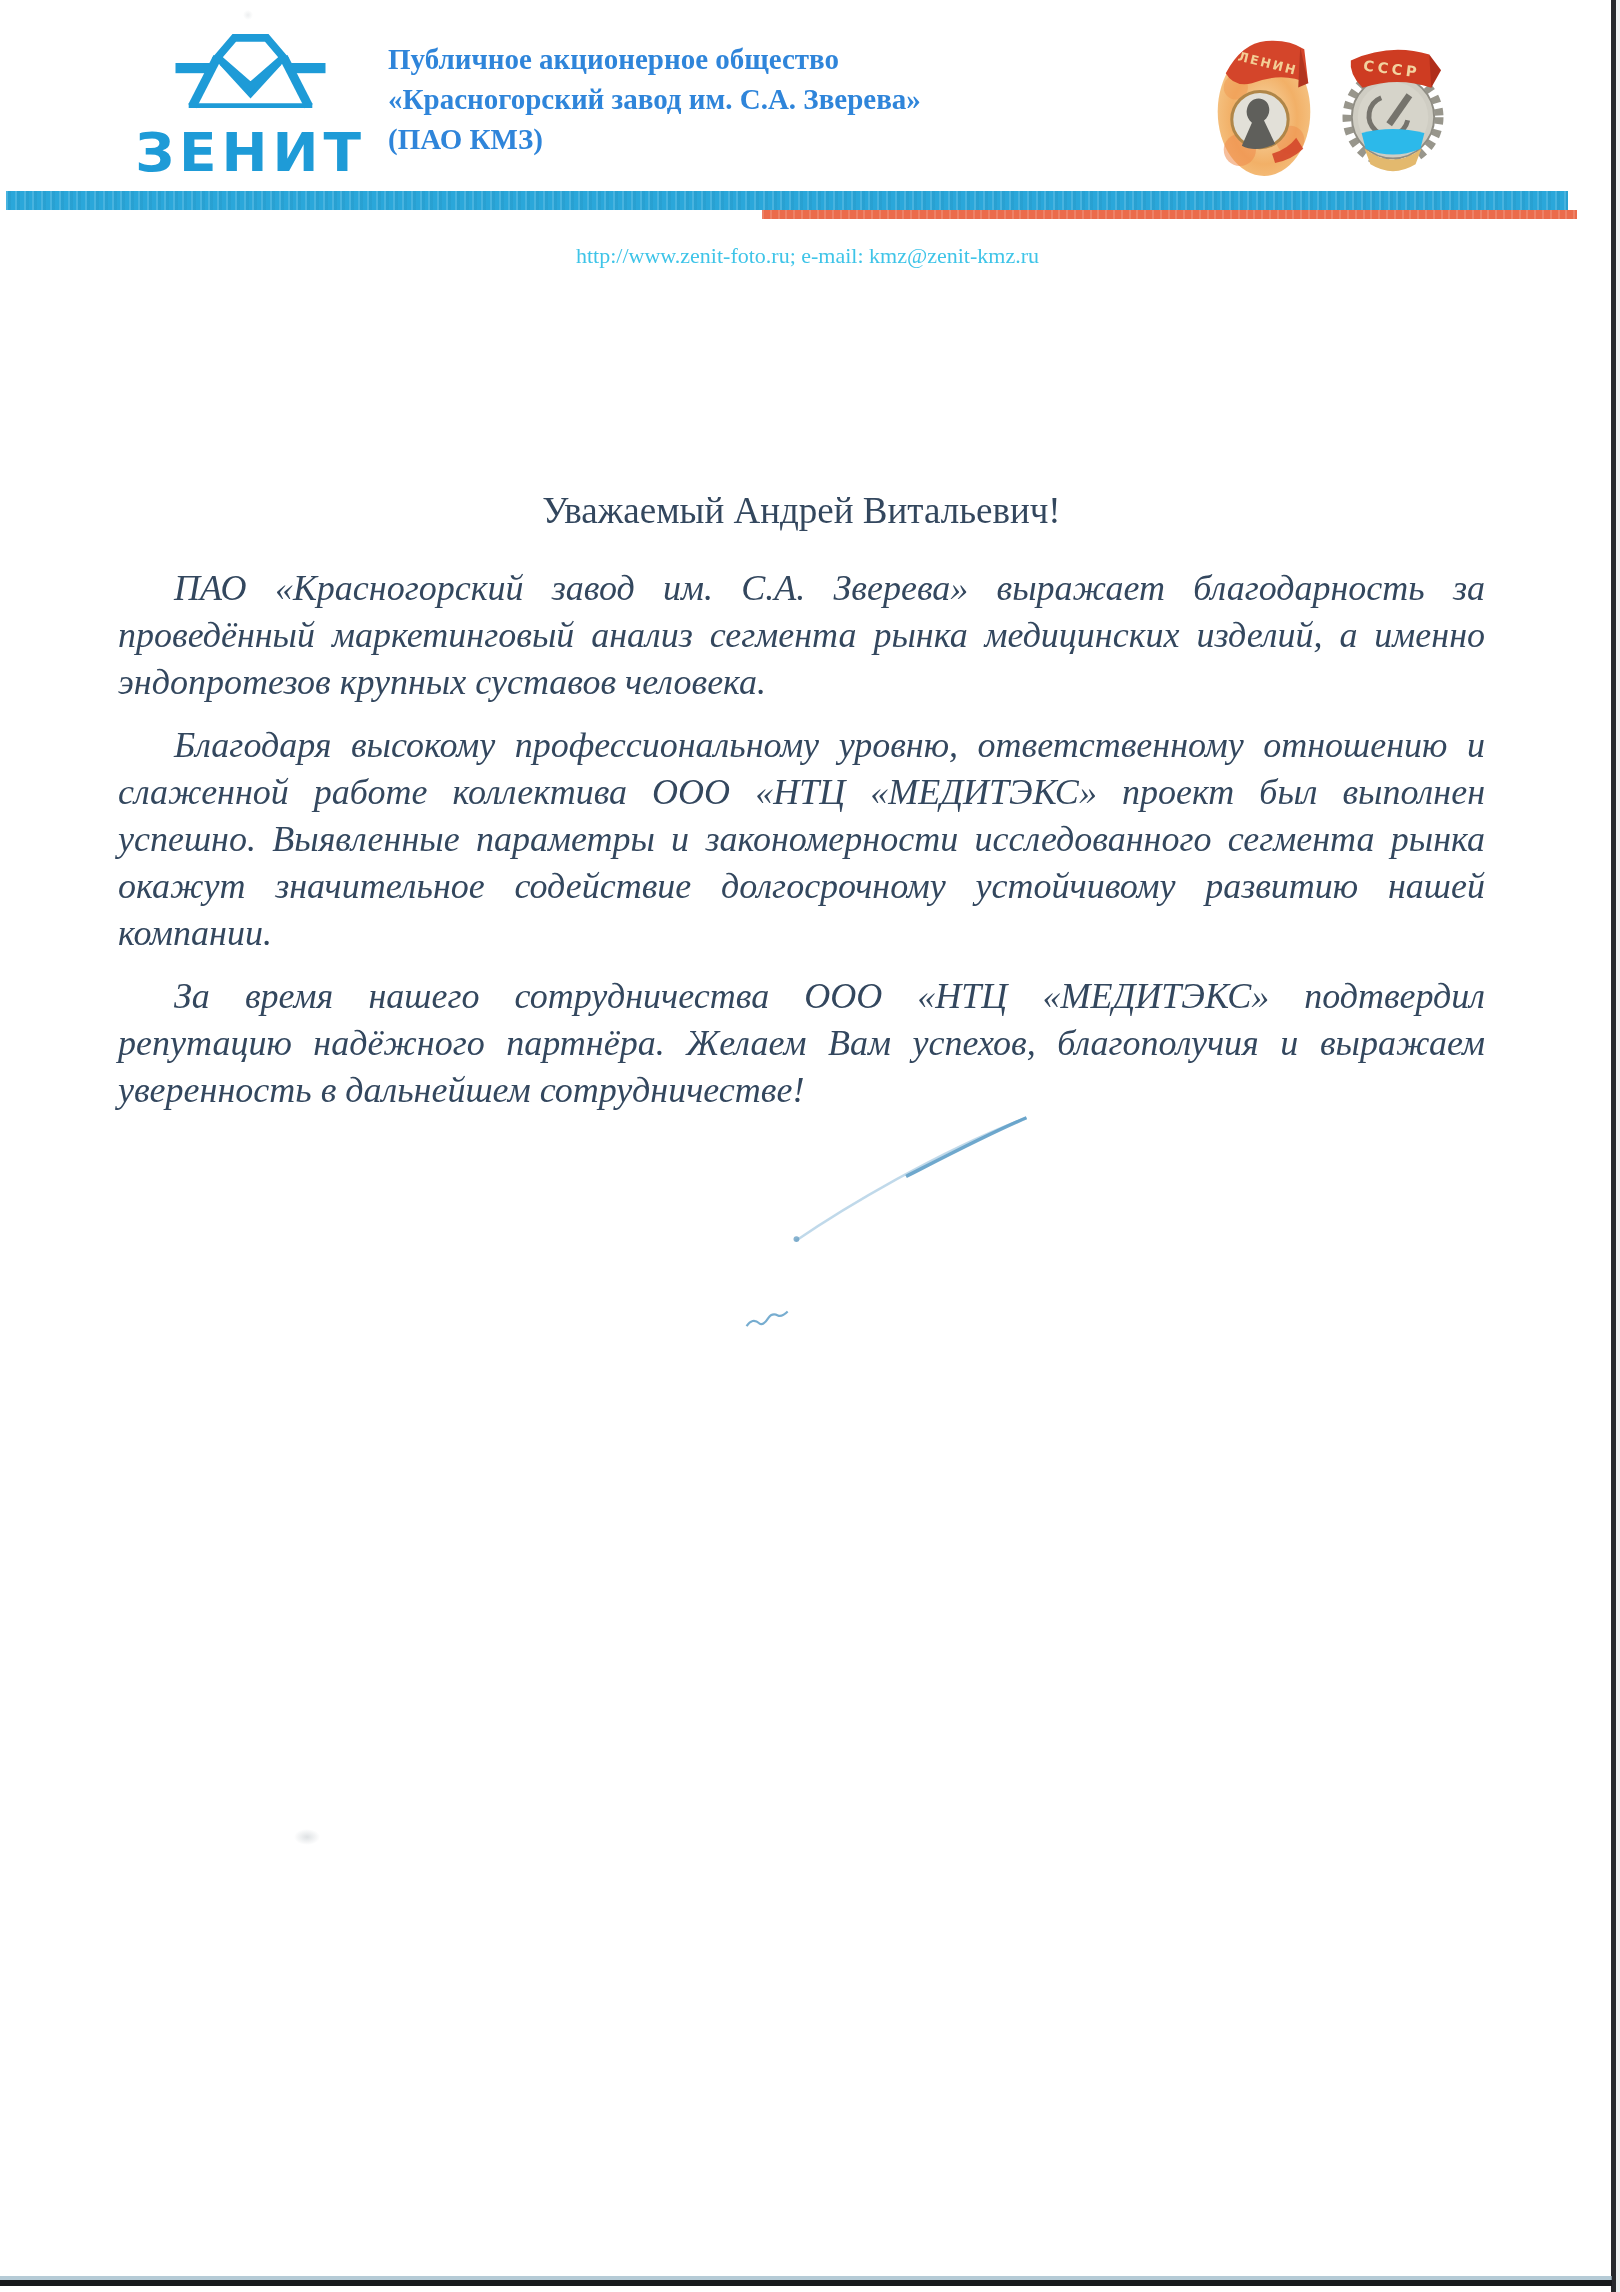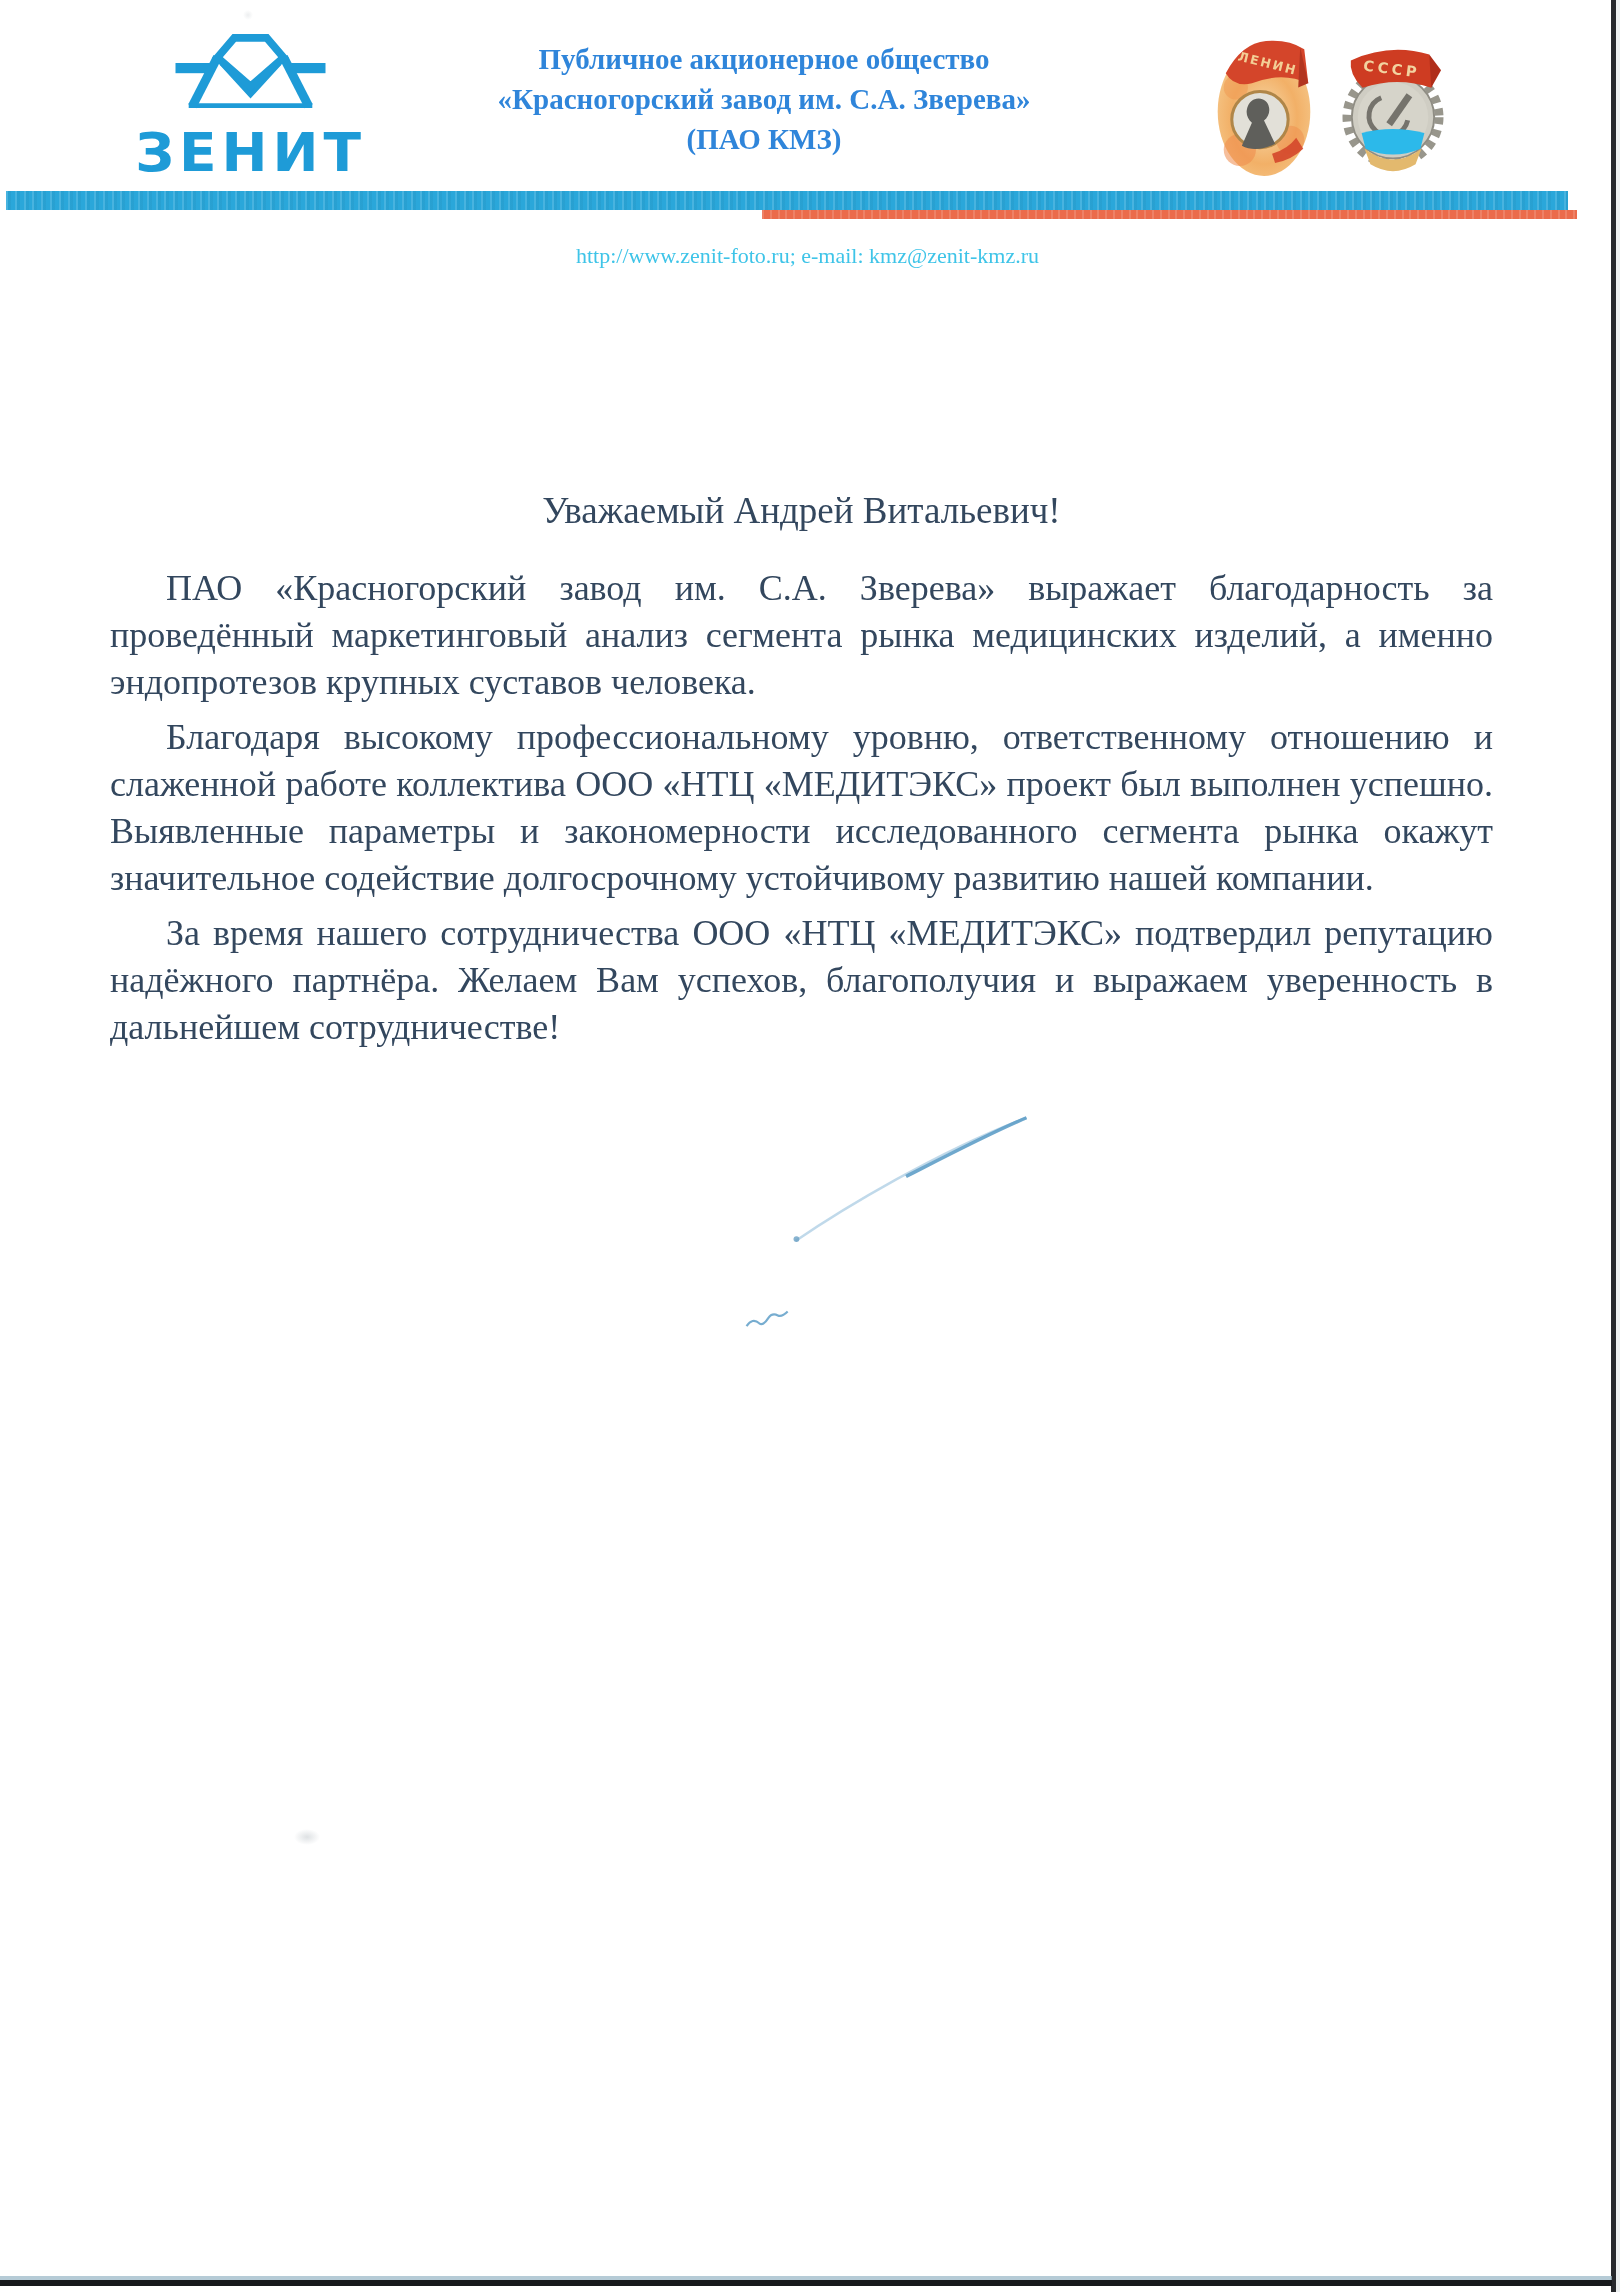--- a/index.html
+++ b/index.html
@@ -13,22 +13,22 @@
   
   .logo-wrap{position:absolute;left:125px;top:33px;width:251px;}
   .logo-mark{display:block;width:251px;height:90px;}
   .logo-text{
     margin-top:2px;text-align:center;
     font-family:"DejaVu Sans","Liberation Sans",sans-serif;
     font-weight:800;font-size:55px;letter-spacing:4.9px;
     color:#1e9bd7;line-height:1;transform:scaleY(.98);
   }
   .org-block{
-    position:absolute;left:372px;top:39px;width:784px;
-    text-align:center;font-weight:bold;
+    position:absolute;left:388px;top:39px;width:784px;
+    font-weight:bold;
     font-size:29px;line-height:40px;color:#2f85da;
   }
   .medal{position:absolute;}
   .medal-lenin{left:1213px;top:27.4px;width:102px;height:153px;}
   .medal-labour{left:1337px;top:31px;width:112px;height:151px;}
   
   .stripe-blue{
     position:absolute;left:5.9px;top:191px;width:1562px;height:18.6px;
     background:#2aa7da;
     background-image:repeating-linear-gradient(90deg,rgba(255,255,255,.14) 0 2px,rgba(0,0,0,.04) 2px 4.9px,transparent 4.9px 8.8px);
@@ -47,22 +47,22 @@
   
   .letter{
     position:absolute;left:102px;top:487px;width:1399px;
     color:#33475e;
   }
   .salutation{
     text-align:center;font-size:37px;line-height:47px;
     margin:0 0 31px 0;
   }
   .letter p{
-    margin:8px;font-size:36px;line-height:47px;
-    text-align:justify;text-indent:56px;
+    margin:16px;font-size:36px;line-height:47px;
+    text-align:justify;text-indent:56px;font-style:italic;
   }
   
   .sig-row{
     position:absolute;left:102px;top:1149px;width:1399px;
     display:flex;justify-content:space-between;align-items:flex-start;
     color:#33475e;font-size:34px;line-height:49px;
   }
   .sig-name{text-align:right;white-space:nowrap;}
   .sig-stroke{position:absolute;left:725px;top:1103px;width:323px;height:235px;}
   

